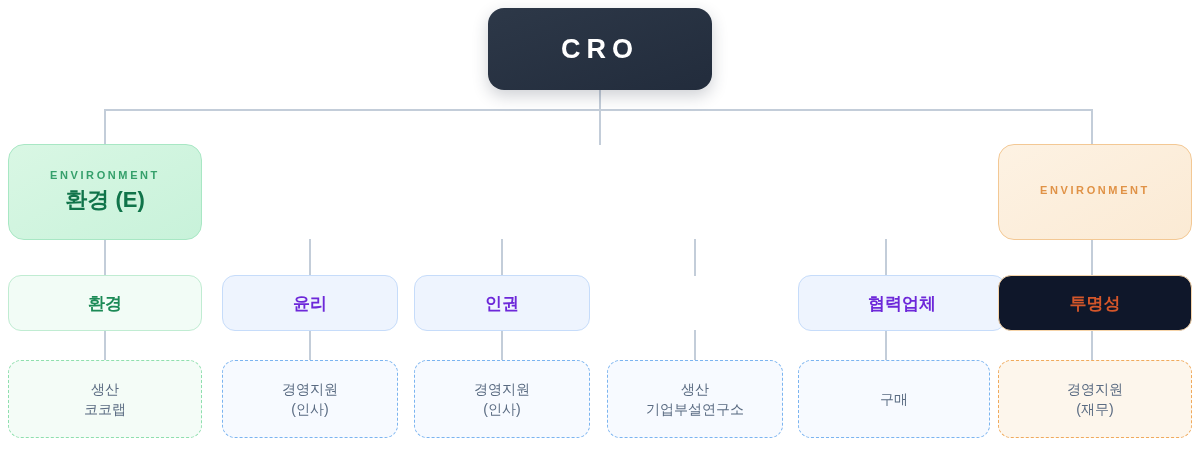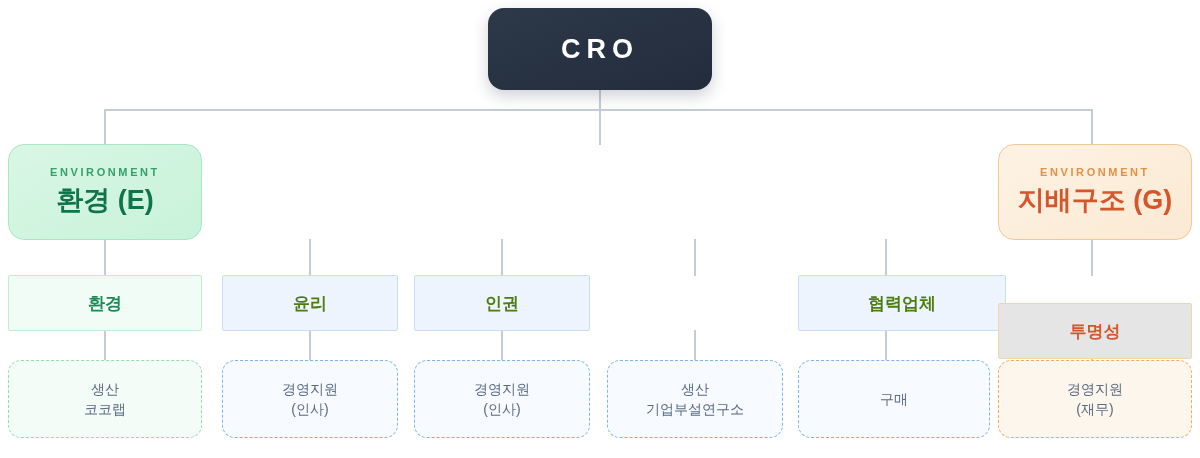--- a/index.html
+++ b/index.html
@@ -66,21 +66,21 @@
     border-radius: 16px;
     border: 1px solid transparent;
   }
   .pillar .pillar-en {
     font-size: 11px;
     font-weight: bold;
     letter-spacing: 2.6px;
     margin-bottom: 4px;
   }
   .pillar .pillar-ko {
-    font-size: 27px;
+    font-size: 22px;
     font-weight: bold;
   }
 
   .pillar-e {
     left: 8px;
     width: 194px;
     background: linear-gradient(150deg, #d9f7e4 0%, #c8f2da 100%);
     border-color: #a8e7c4;
   }
   .pillar-e .pillar-en { color: #35a06b; }
@@ -101,40 +101,39 @@
     background: linear-gradient(150deg, #fdf2e3 0%, #fbead4 100%);
     border-color: #f3c894;
   }
   .pillar-g .pillar-en { color: #e09246; }
   .pillar-g .pillar-ko { color: #d4562a; }
 
   
   .cat {
     top: 275px;
     height: 56px;
-    border-radius: 2px;
+    border-radius: 13px;
     border: 1px solid transparent;
     font-size: 17px;
     font-weight: bold;
   }
   .cat-green {
     background: #f2fcf6;
     border-color: #c0ecd2;
     color: #1c8a56;
   }
   .cat-blue {
     background: #eef4fe;
     border-color: #c6dcfa;
-    color: #4d7c0f;
+    color: #6d28d9;
   }
   .cat-orange {
-    background: #e5e5e5;
+    background: #0f172a;
     border-color: #f6d4a9;
     color: #d4562a;
-    margin-top: 28px;
   }
 
   
   .dept {
     top: 360px;
     height: 78px;
     border-radius: 13px;
     border: 1.6px dashed transparent;
     font-size: 14px;
     color: #5a6b82;
@@ -193,21 +192,20 @@
   </div>
 
   <div class="node pillar pillar-e">
     <span class="pillar-en">ENVIRONMENT</span>
     <span class="pillar-ko">환경 (E)</span>
   </div>
 
 
   <div class="node pillar pillar-g">
     <span class="pillar-en">ENVIRONMENT</span>
-    <span class="pillar-ko">지배구조 (G)</span>
   </div>
 
   <div class="node cat cat-green" style="left:8px; width:194px;">
     <span>환경</span>
   </div>
 
   <div class="node cat cat-blue" style="left:222px; width:176px;">
     <span>윤리</span>
   </div>
 

